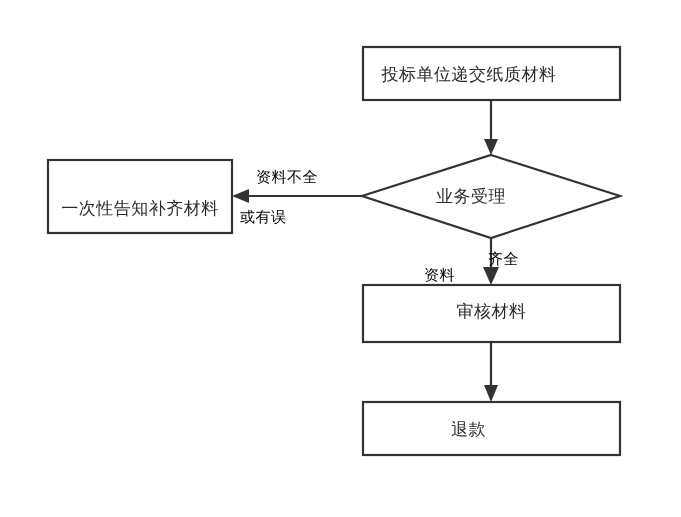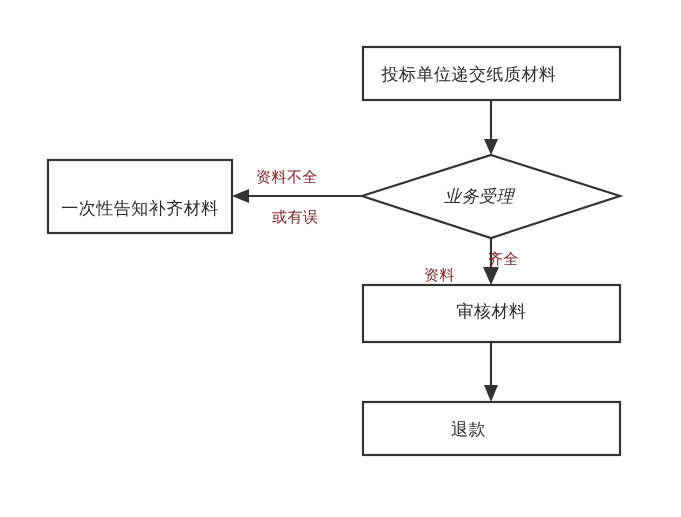--- a/index.html
+++ b/index.html
@@ -32,21 +32,21 @@
     line-height: 26px;
     color: #2b2b2b;
     letter-spacing: 0.5px;
     pointer-events: none;
     white-space: pre-wrap;
   }
   .edge-label {
     position: absolute;
     font-size: 15px;
     line-height: 20px;
-    color: #7f1d1d;
+    color: #000000;
     letter-spacing: 0.5px;
     white-space: nowrap;
   }
   
   .box-rect {
     fill: #ffffff;
     stroke: #333333;
     stroke-width: 2.2;
   }
   .diamond-shape {
@@ -89,25 +89,25 @@
   <polygon class="arrow-head" points="491,285 483,267 499,267"></polygon>
 
   <line class="connector" x1="491" y1="342" x2="491" y2="390"></line>
   <polygon class="arrow-head" points="491,402 484,385 498,385"></polygon>
 </svg>
 
 <div class="node-text" style="left:363px; top:47px; width:212px; height:53px;">投标单位递交纸质材料</div>
 
 <div class="node-text" style="left:52px; top:160px; width:176px; height:95px; padding:0 6px; box-sizing:border-box;">一次性告知补齐材料</div>
 
-<div class="node-text" style="left:399px; top:176px; width:160px; height:40px;font-style:italic;">业务受理</div>
+<div class="node-text" style="left:391px; top:176px; width:160px; height:40px;">业务受理</div>
 
 <div class="node-text" style="left:363px; top:285px; width:257px; height:51px;">审核材料</div>
 
 <div class="node-text" style="left:363px; top:402px; width:211px; height:53px;">退款</div>
 
 <div class="edge-label" style="left:256px; top:167px;">资料不全</div>
 
-<div class="edge-label" style="left:272px; top:207px;">或有误</div>
+<div class="edge-label" style="left:240px; top:207px;">或有误</div>
 
 <div class="edge-label" style="left:424px; top:249px;margin-top:16px;">资料</div>
 
 <div class="edge-label" style="left:488px; top:249px;">齐全</div>
 
 </body></html>

